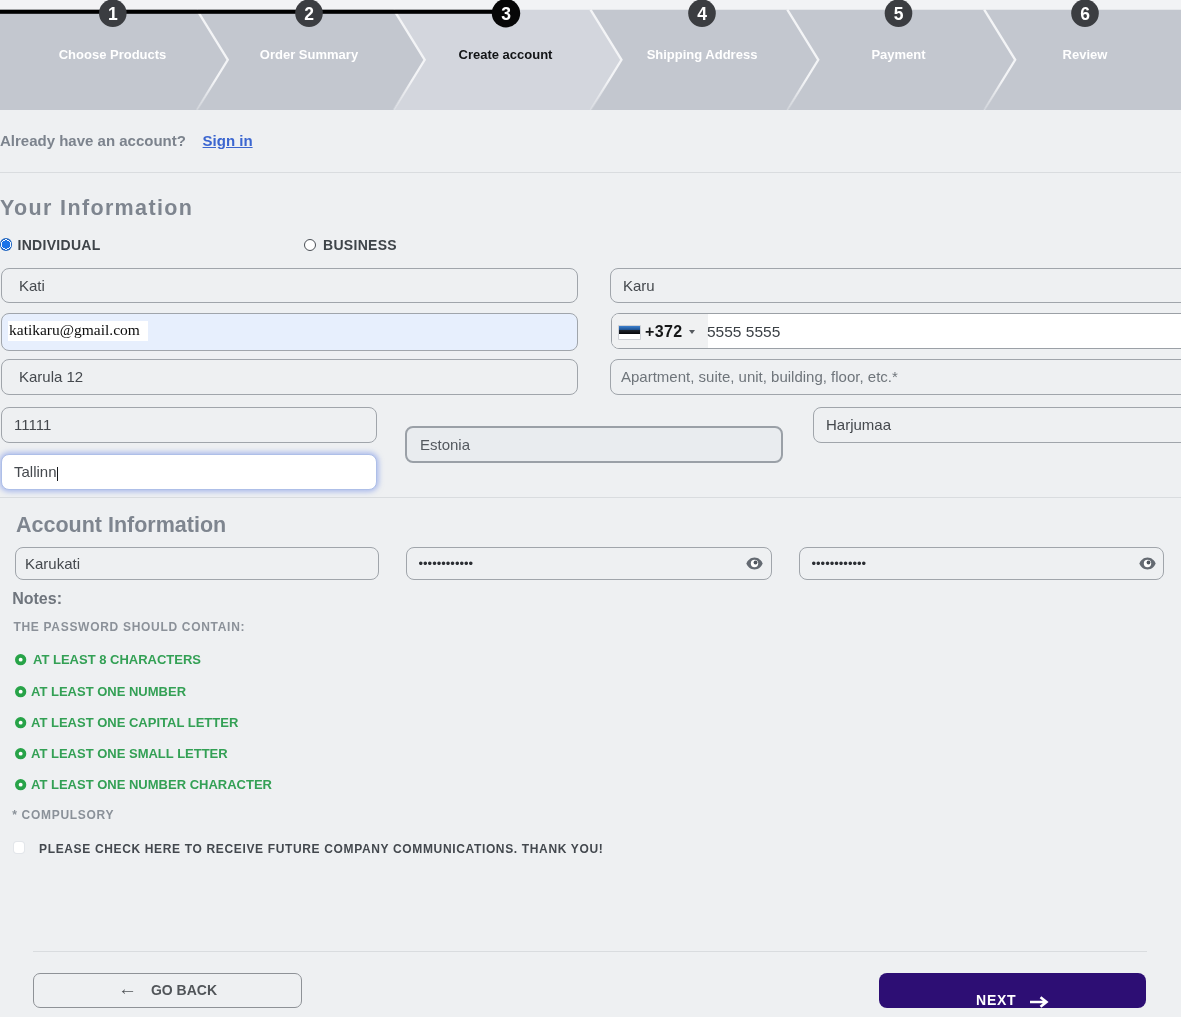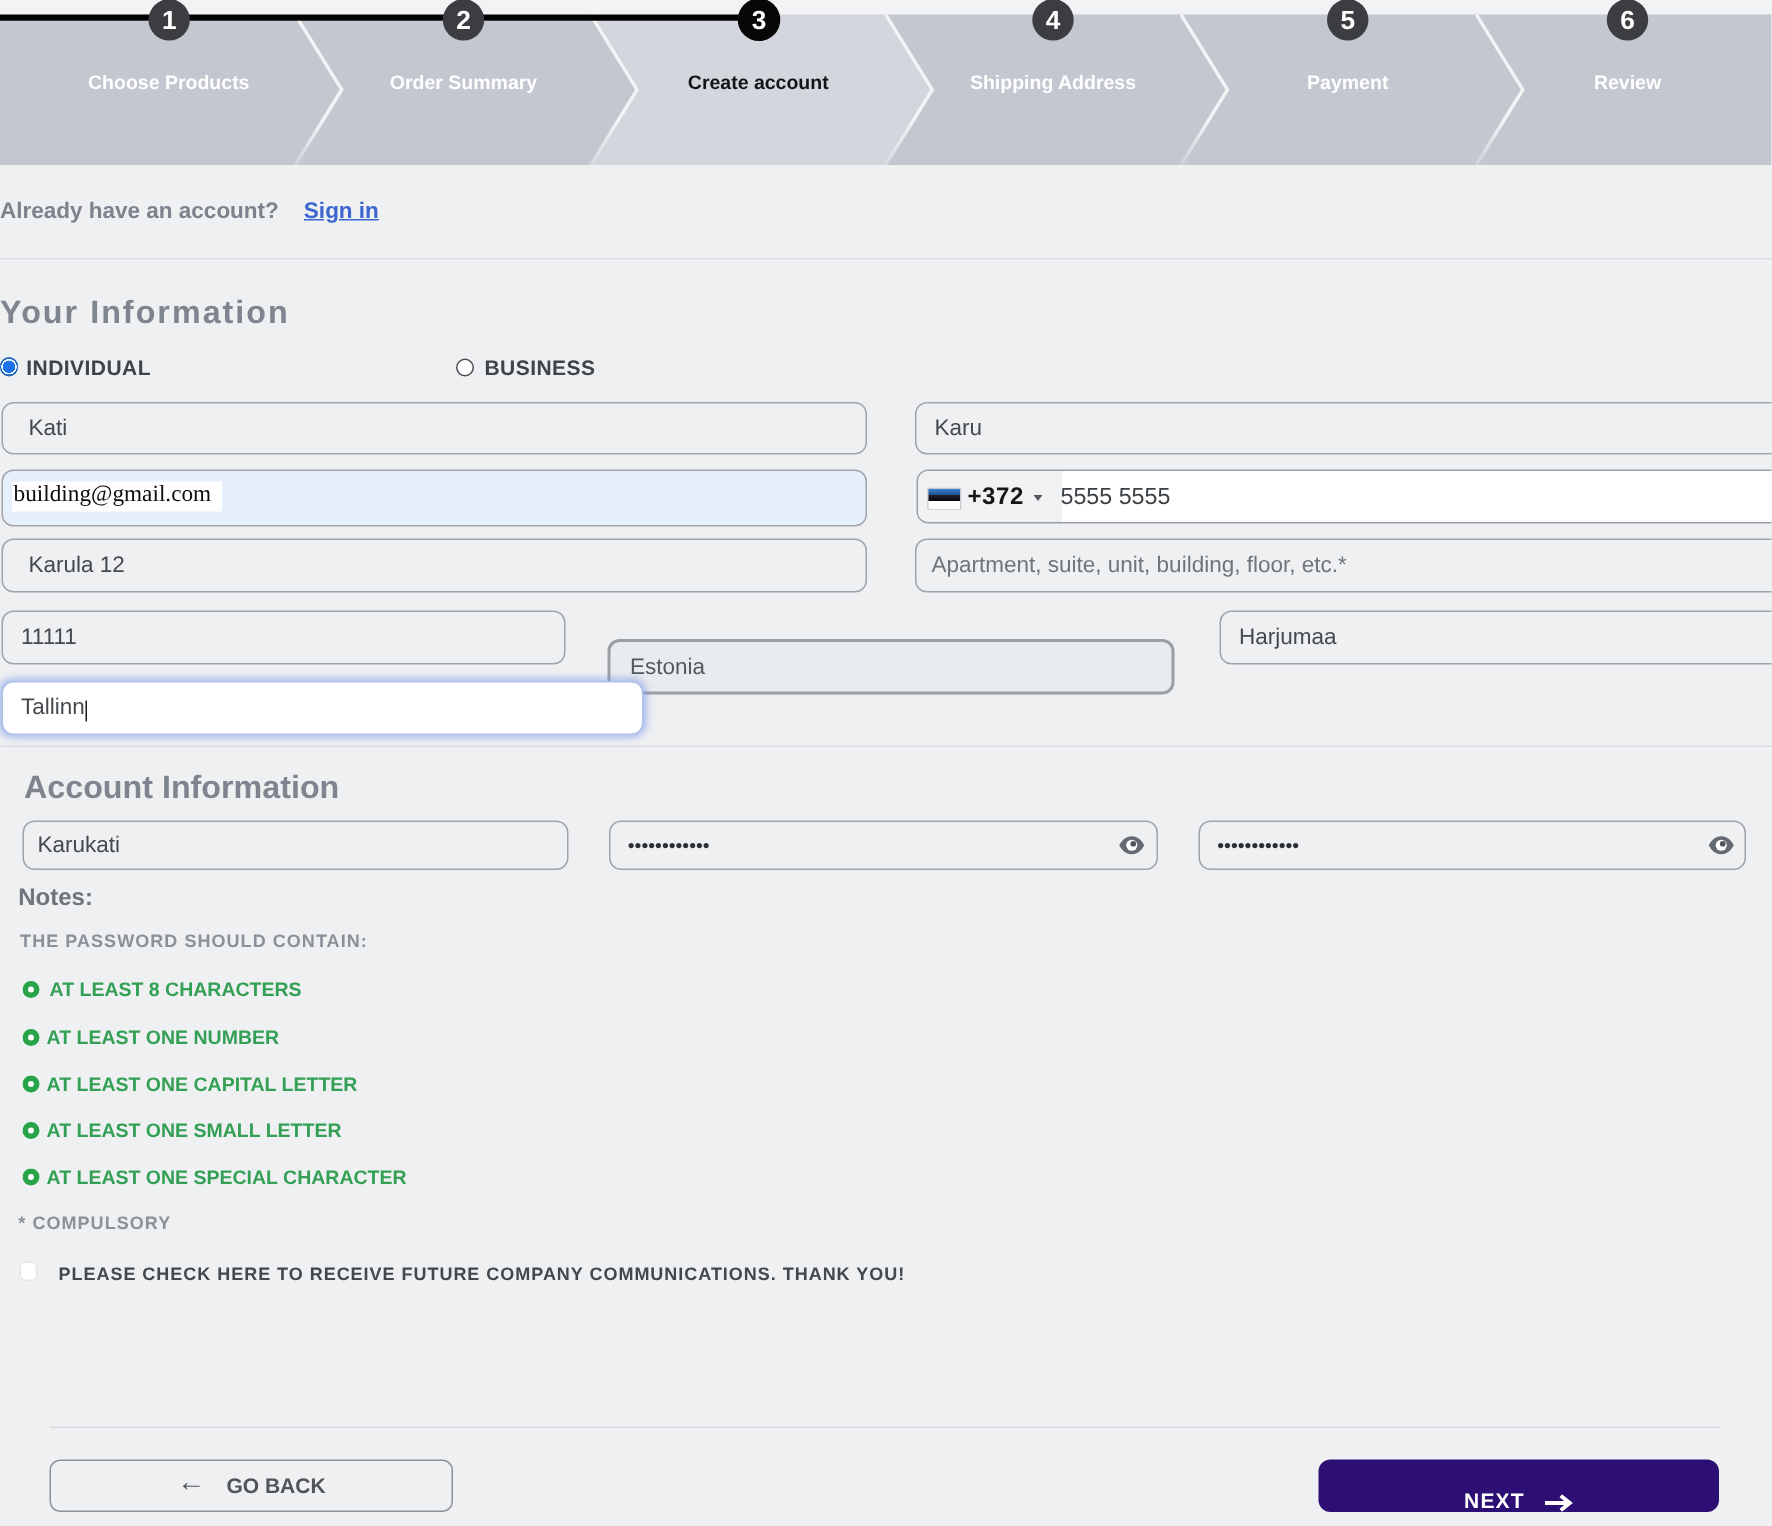--- a/index.html
+++ b/index.html
@@ -60,41 +60,41 @@
 <div class="abs" style="left:-0.5px;top:238px;width:12.5px;height:12.5px;border-radius:50%;background:radial-gradient(circle,#1a73e8 0 4.1px,#eef6ff 4.2px 5.1px,#2166c1 5.2px)"></div>
 <div class="abs" style="left:17.5px;top:239.7px;font-size:14px;font-weight:bold;color:#3e4449;letter-spacing:0.3px;line-height:10.2px">INDIVIDUAL</div>
 <div class="abs" style="left:304px;top:238.5px;width:12.3px;height:12.3px;border-radius:50%;background:#ffffff;box-sizing:border-box;border:1.4px solid #4a4f55"></div>
 <div class="abs" style="left:323px;top:239.7px;font-size:14px;font-weight:bold;color:#3e4449;letter-spacing:0.3px;line-height:10.2px">BUSINESS</div>
 
 <div class="inp" style="left:1px;top:267.5px;width:577px;height:35.5px">Kati</div>
 <div class="inp" style="left:610px;top:267.5px;width:579px;height:35.5px;padding-left:12px">Karu</div>
 
 <div class="inp" style="left:1px;top:312.5px;width:577px;height:38px;background:#e7effd"></div>
 <div class="abs" style="left:8px;top:321px;width:140px;height:20.3px;background:#ffffff"></div>
-<div class="abs" style="left:9px;top:322.5px;font-family:'Liberation Serif',serif;font-size:15.5px;color:#0c0c0c;line-height:14px">building@gmail.com</div>
+<div class="abs" style="left:9px;top:322.5px;font-family:'Liberation Serif',serif;font-size:15.5px;color:#0c0c0c;line-height:14px">katikaru@gmail.com</div>
 
 <div class="abs" style="left:611px;top:313px;width:578px;height:36px;box-sizing:border-box;border:1px solid #9ba0a6;border-radius:8px;background:#ffffff"></div>
 <div class="abs" style="left:612px;top:314px;width:96px;height:34px;background:#f0f1f2;border-radius:7px 0 0 7px"></div>
 <div class="abs" style="left:618.7px;top:325.5px;width:21px;height:13.2px;box-shadow:0 0 0 0.8px #c6cacf">
   <div style="position:absolute;left:0;top:0;width:21px;height:4.4px;background:linear-gradient(#3c80cf,#1c4f8e)"></div>
   <div style="position:absolute;left:0;top:4.4px;width:21px;height:4.4px;background:linear-gradient(#20262e,#050608)"></div>
   <div style="position:absolute;left:0;top:8.8px;width:21px;height:4.4px;background:#ffffff"></div>
 </div>
 <div class="abs" style="left:645px;top:324.5px;font-size:16px;font-weight:bold;color:#151617;letter-spacing:0.4px;line-height:14px">+372</div>
 <div class="abs" style="left:689.3px;top:329.8px;width:0;height:0;border-left:3.1px solid transparent;border-right:3.1px solid transparent;border-top:4.6px solid #55595e"></div>
 <div class="abs" style="left:707px;top:325px;font-size:15.5px;color:#3c4146;line-height:13px">5555 5555</div>
 
 <div class="inp" style="left:1px;top:359px;width:577px;height:35.5px">Karula 12</div>
 <div class="inp" style="left:610px;top:359px;width:579px;height:35.5px;padding-left:10px;color:#6f757b">Apartment, suite, unit, building, floor, etc.*</div>
 
 <div class="inp" style="left:1px;top:406.5px;width:376px;height:36.5px;padding-left:12px">11111</div>
 <div class="inp" style="left:405px;top:426px;width:377.5px;height:37px;border:2px solid #9aa0a7;background:#e9ecef;padding-left:13px;color:#54595f">Estonia</div>
 <div class="inp" style="left:813px;top:406.5px;width:376px;height:36.5px;padding-left:12px">Harjumaa</div>
 
-<div class="inp" style="left:1px;top:453.5px;width:428px;height:36px;background:#ffffff;border:1px solid #aebfe8;box-shadow:0 0 5px 2px rgba(122,148,232,0.55);padding-left:12px">Tallinn</div>
+<div class="inp" style="left:1px;top:453.5px;width:376px;height:36px;background:#ffffff;border:1px solid #aebfe8;box-shadow:0 0 5px 2px rgba(122,148,232,0.55);padding-left:12px">Tallinn</div>
 <div class="abs" style="left:57px;top:466.5px;width:1.3px;height:14.5px;background:#15181b"></div>
 
 <div class="hr" style="left:0;top:497px;width:1181px"></div>
 
 <div class="abs" style="left:16px;top:515.2px;font-size:21.5px;font-weight:bold;color:#7e858f;line-height:21.5px">Account Information</div>
 
 <div class="inp" style="left:14.5px;top:546.5px;width:364px;height:33px;padding-left:9.5px">Karukati</div>
 <div class="inp" style="left:406px;top:546.5px;width:366px;height:33px;padding-left:11.5px;font-size:13px;color:#2b2e33">••••••••••••</div>
 <svg class="abs" style="left:746px;top:556.5px" width="17" height="13" viewBox="0 0 17 13">
   <path d="M8.5,0.5 C12.5,0.5 15.5,3.5 16.7,6.5 C15.5,9.5 12.5,12.5 8.5,12.5 C4.5,12.5 1.5,9.5 0.3,6.5 C1.5,3.5 4.5,0.5 8.5,0.5 Z" fill="#646a72"></path>
@@ -132,21 +132,21 @@
 <svg class="abs" style="left:15px;top:747.5px" width="12" height="12" viewBox="0 0 12 12">
     <circle cx="5.65" cy="5.65" r="5.65" fill="#27a348"></circle>
     <circle cx="5.65" cy="5.65" r="1.95" fill="#ffffff"></circle>
   </svg>
 <div class="abs" style="left:31px;top:748.5px;font-size:13px;font-weight:bold;color:#33a055;line-height:9.5px">AT LEAST ONE SMALL LETTER</div>
 
 <svg class="abs" style="left:15px;top:779px" width="12" height="12" viewBox="0 0 12 12">
     <circle cx="5.65" cy="5.65" r="5.65" fill="#27a348"></circle>
     <circle cx="5.65" cy="5.65" r="1.95" fill="#ffffff"></circle>
   </svg>
-<div class="abs" style="left:31px;top:780px;font-size:13px;font-weight:bold;color:#33a055;line-height:9.5px">AT LEAST ONE SPECIAL CHARACTER</div>
+<div class="abs" style="left:31px;top:780px;font-size:13px;font-weight:bold;color:#33a055;line-height:9.5px">AT LEAST ONE NUMBER CHARACTER</div>
 
 <div class="abs" style="left:12.2px;top:811.4px;font-size:12px;font-weight:bold;color:#8a9199;letter-spacing:0.7px;line-height:8.7px">* COMPULSORY</div>
 
 <div class="abs" style="left:13.8px;top:842.4px;width:10.7px;height:10.7px;background:#ffffff;border-radius:3px;box-shadow:0 0 0 1px #e3e6ea"></div>
 <div class="abs" style="left:39px;top:844.5px;font-size:12px;font-weight:bold;color:#43484e;letter-spacing:0.65px;line-height:8.7px">PLEASE CHECK HERE TO RECEIVE FUTURE COMPANY COMMUNICATIONS. THANK YOU!</div>
 
 <div class="hr" style="left:33px;top:951px;width:1114px"></div>
 
 <div class="abs" style="left:33px;top:972.5px;width:269px;height:35.7px;box-sizing:border-box;border:1px solid #8e9297;border-radius:7px;display:flex;align-items:center;justify-content:center">
   <span style="font-size:19px;color:#515559;line-height:19px;margin-top:-3px">←</span>

